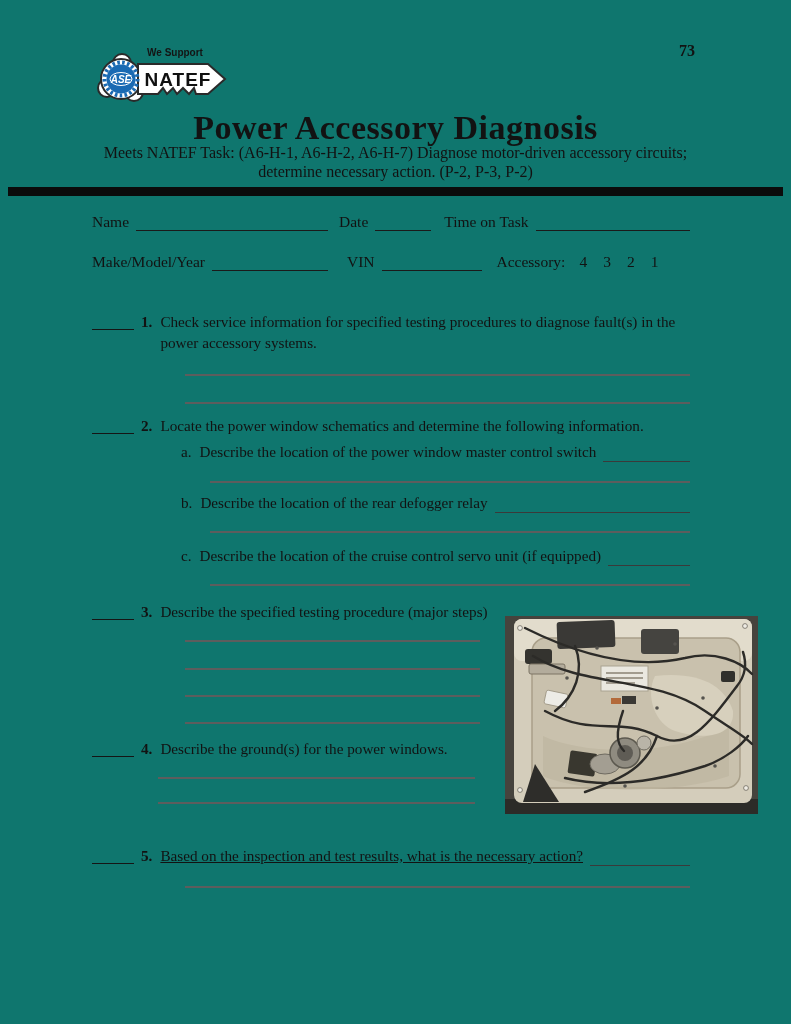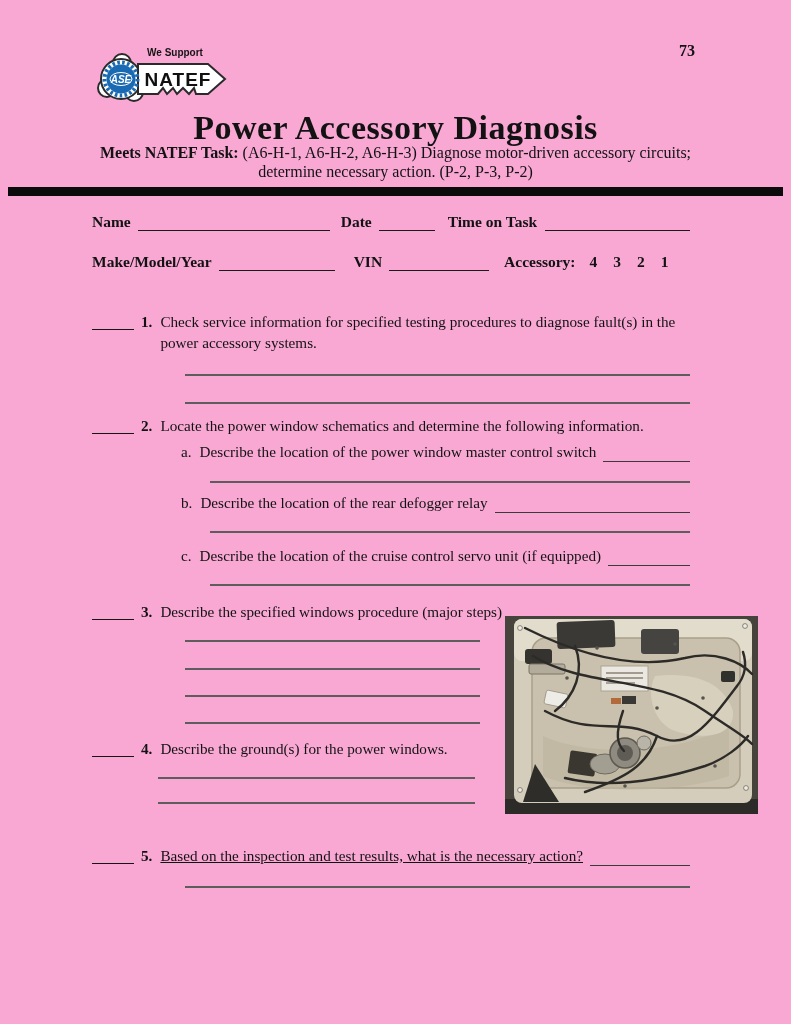--- a/index.html
+++ b/index.html
@@ -1,22 +1,22 @@
 <!DOCTYPE html>
 <html><head>
 <meta charset="utf-8">
 <style>
   html,body { margin:0; padding:0; background:#ffffff; }
   .page {
     position:relative; width:791px; height:1024px; margin:0 auto;
-    background:#f9a8d4; color:#121212;
+    background:#0f766e; color:#121212;
     font-family:"Liberation Serif", serif; overflow:hidden;
   }
   .abs { position:absolute; }
-  b, .bold { font-weight:bold; }
+  b, .bold { font-weight:normal; }
   
   .ul { display:inline-block; border-bottom:1.6px solid #1a1a1a; height:16px; }
   .ulfill { flex:1; border-bottom:1.5px solid #3a3a3a; height:15px; margin-left:7px; }
   
   .line { position:absolute; height:1.5px; background:#5d5d5d; }
   .inforow { position:absolute; display:flex; align-items:flex-end; font-size:15.5px; line-height:19px; }
   .task { position:absolute; display:flex; align-items:flex-start; font-size:15.2px; line-height:21px; }
   .task .blank { width:42px; height:16px; border-bottom:1.7px solid #151515; margin-top:2px; flex:none; }
   .task .num { font-weight:bold; margin:0 8px 0 7px; white-space:nowrap; flex:none; }
   .task .txt { flex:1; }
@@ -54,21 +54,21 @@
         <text x="29" y="44" text-anchor="middle" font-family="Liberation Sans, sans-serif" font-size="10" font-style="italic" font-weight="bold" fill="#ffffff"><tspan>ASE</tspan></text>
       </g>
     </svg>
   </div>
 
   <div class="pageno" style="left:679px; top:42px;">73</div>
 
   <div class="title" style="top:109px;">Power Accessory Diagnosis</div>
   <div class="subtitle" style="top:144px;">
     <b>Meets NATEF Task:</b>
-    <span>(A6-H-1, A6-H-2, A6-H-3)  Diagnose motor-driven accessory circuits;</span>
+    <span>(A6-H-1, A6-H-2, A6-H-7)  Diagnose motor-driven accessory circuits;</span>
   </div>
   <div class="subtitle" style="top:163px;">determine necessary action.  (P-2, P-3, P-2)</div>
 
   <div class="bar" style="left:8px; top:187px; width:775px; height:9px;"></div>
 
   <div class="inforow" style="left:92px; top:212px; width:598px;">
     <b>Name</b>
     <span class="ul" style="width:192px; margin-left:7px;"></span>
     <b style="margin-left:11px;">Date</b>
     <span class="ul" style="width:56px; margin-left:7px;"></span>
@@ -119,21 +119,21 @@
   <div class="sub" style="left:181px; top:546px; width:509px;">
     <span class="letter">c.</span>
     <span>Describe the location of the cruise control servo unit (if equipped)</span>
     <span class="ulfill"></span>
   </div>
   <div class="line" style="left:210px; top:584px; width:480px;"></div>
 
   <div class="task" style="left:92px; top:601px; width:420px;">
     <span class="blank"></span>
     <span class="num">3.</span>
-    <div class="txt">Describe the specified windows procedure (major steps)</div>
+    <div class="txt">Describe the specified testing procedure (major steps)</div>
   </div>
   <div class="line" style="left:185px; top:640px; width:295px;"></div>
   <div class="line" style="left:185px; top:668px; width:295px;"></div>
   <div class="line" style="left:185px; top:695px; width:295px;"></div>
   <div class="line" style="left:185px; top:722px; width:295px;"></div>
 
   <div class="task" style="left:92px; top:738px; width:420px;">
     <span class="blank"></span>
     <span class="num">4.</span>
     <div class="txt">Describe the ground(s) for the power windows.</div>

